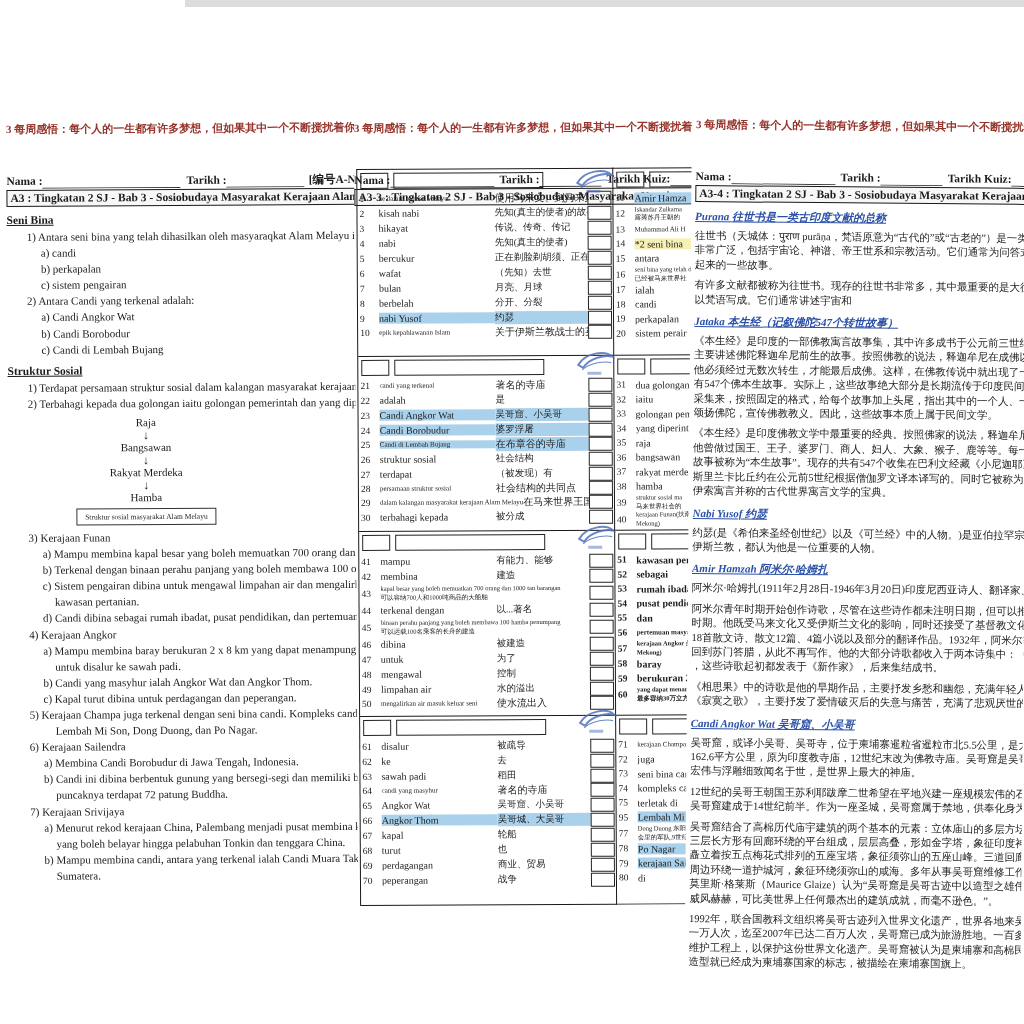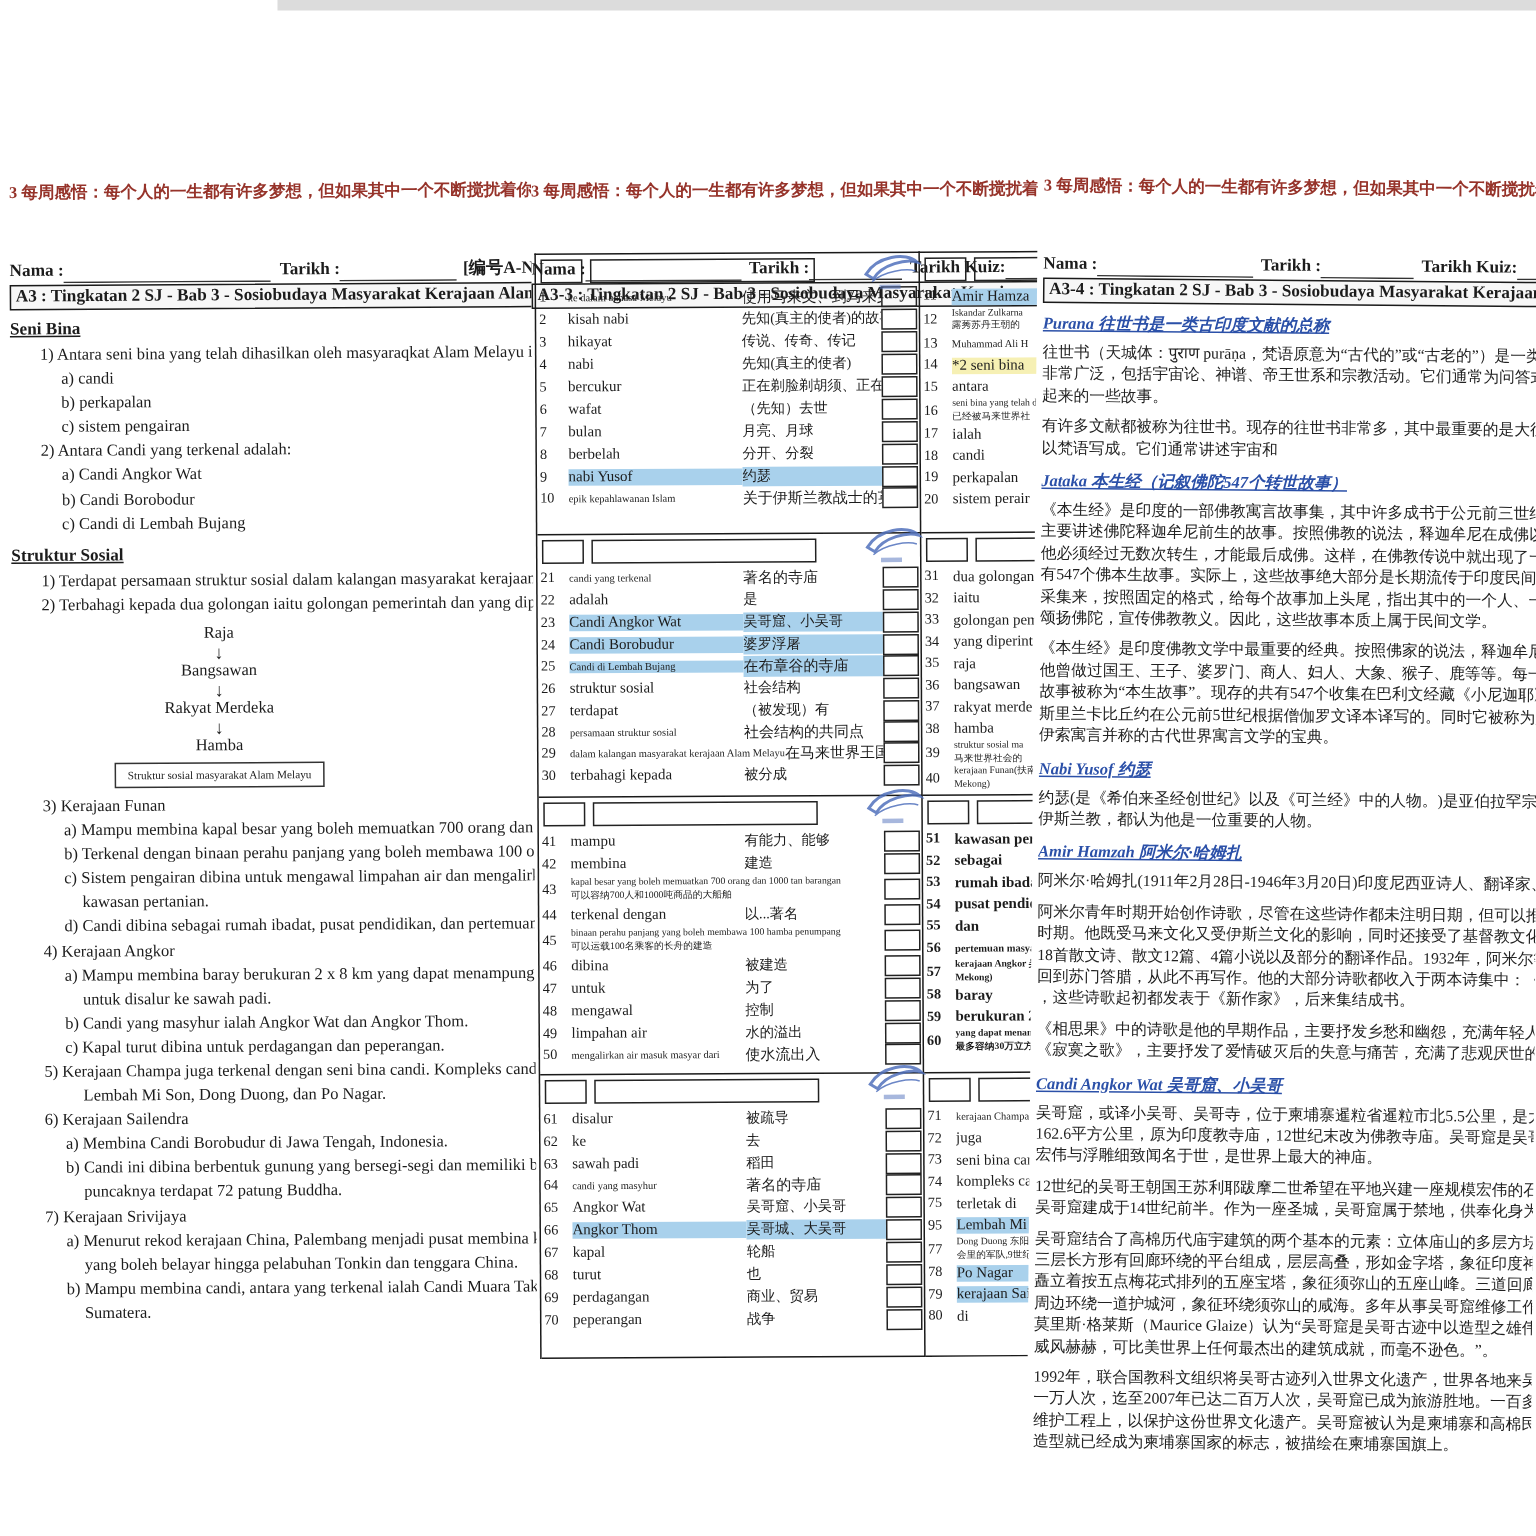--- a/index.html
+++ b/index.html
@@ -319,21 +319,21 @@
           <span class="tick"></span>
         </div>
         <div class="vrow">
           <span class="vn">49</span>
           <span class="vt">limpahan air</span>
           <span class="vm">水的溢出</span>
           <span class="tick"></span>
         </div>
         <div class="vrow xs">
           <span class="vn">50</span>
-          <span class="vt">mengalirkan air masuk masyar dari</span>
+          <span class="vt">mengalirkan air masuk keluar seni</span>
           <span class="vm">使水流出入</span>
           <span class="tick"></span>
         </div>
       </div>
       <div class="vb" style="height: 188px;">
         <div class="vblock-h">
           <span class="hbox-s"></span>
           <span class="hbox-w"></span>
         </div>
         <div class="vrow">

